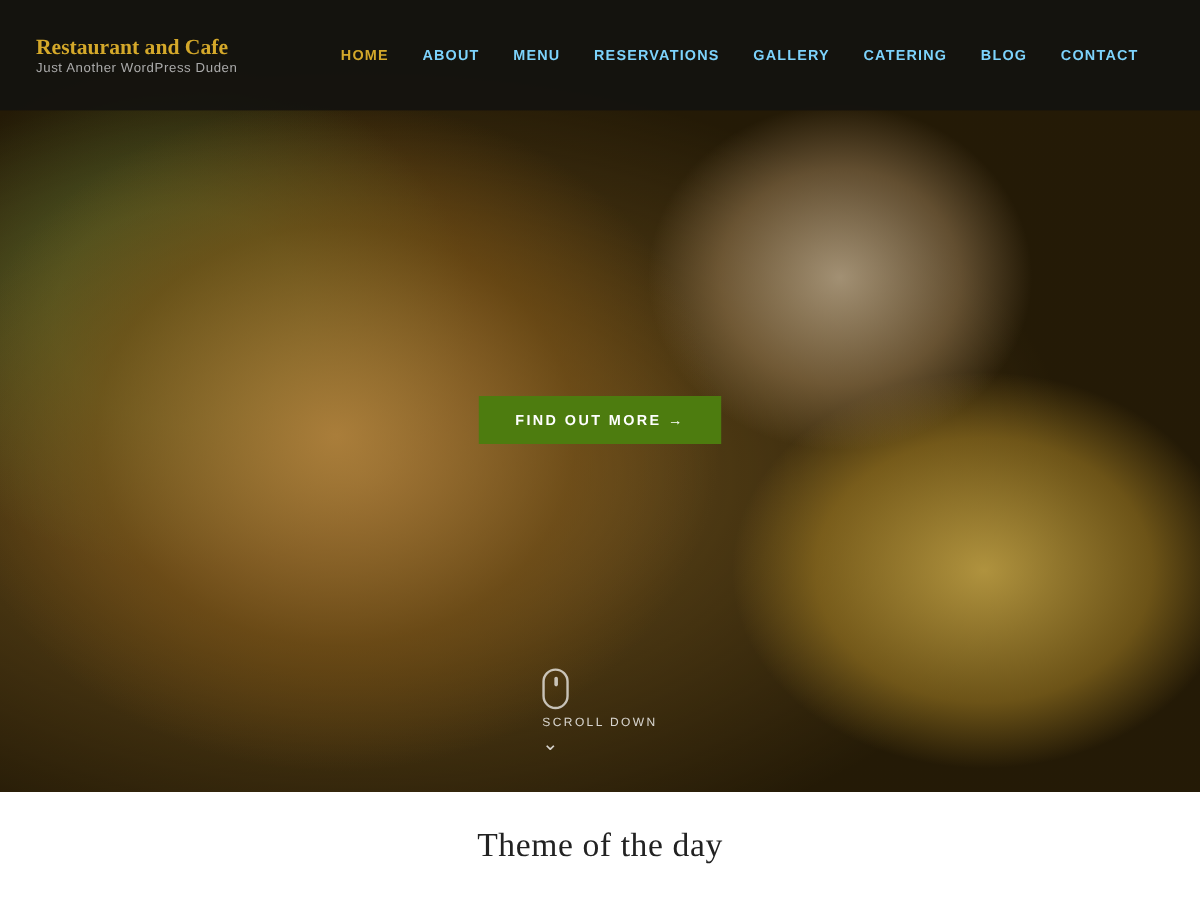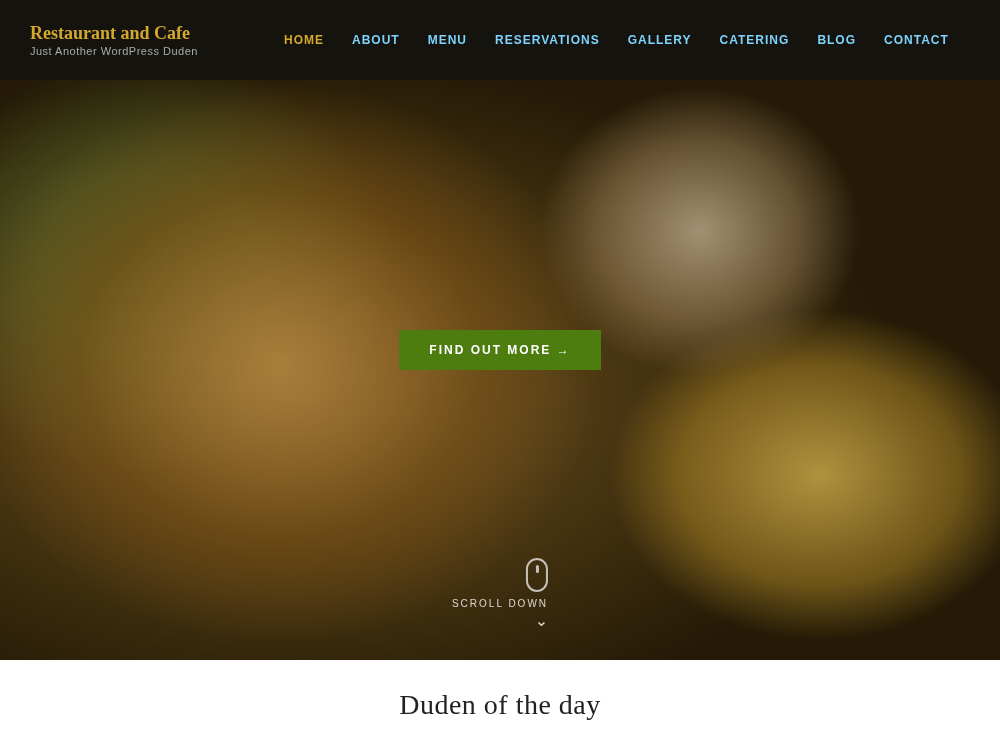--- a/index.html
+++ b/index.html
@@ -2,21 +2,21 @@
 <html><head>
   <meta charset="utf-8">
   <style>
     * { margin: 0; padding: 0; box-sizing: border-box; }
     body { font-family: Arial, sans-serif; width: 1000px; height: 750px; overflow: hidden; background: #fff; }
 
     
     .navbar {
       position: absolute;
       top: 0; left: 0; right: 0;
-      height: 80px;
+      height: 92px;
       background: rgba(20, 18, 15, 0.92);
       display: flex;
       align-items: center;
       padding: 15px 30px;
       z-index: 10;
     }
     .brand {
       display: flex;
       flex-direction: column;
       margin-right: 40px;
@@ -128,21 +128,21 @@
       gap: 8px;
     }
 
     .scroll-down {
       position: absolute;
       bottom: 30px;
       left: 50%;
       transform: translateX(-50%);
       display: flex;
       flex-direction: column;
-      align-items: flex-end;
+      align-items: flex-start;
       gap: 4px;
       z-index: 2;
       cursor: pointer;
     }
     .scroll-mouse {
       width: 22px;
       height: 34px;
       border: 2px solid rgba(255,255,255,0.7);
       border-radius: 11px;
       position: relative;
@@ -236,14 +236,14 @@
     <button class="hero-btn">FIND OUT MORE  →</button>
   </div>
   <div class="scroll-down">
     <div class="scroll-mouse"></div>
     <span class="scroll-label">SCROLL DOWN</span>
     <span class="scroll-chevron">⌄</span>
   </div>
 </div>
 
 <div class="bottom-section">
-  <h2 class="dishes-title">Duden of the day</h2>
+  <h2 class="dishes-title">Theme of the day</h2>
 </div>
 
 </body></html>

